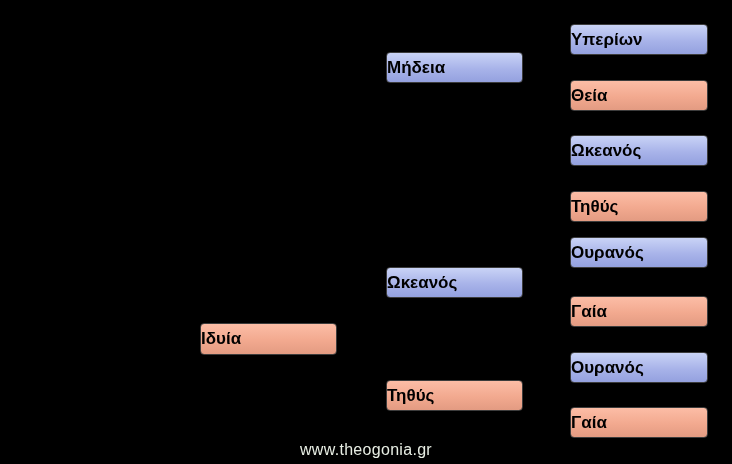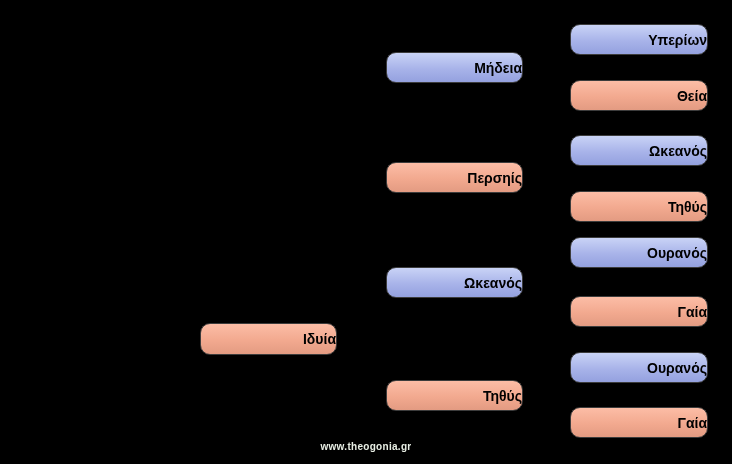--- a/index.html
+++ b/index.html
@@ -27,65 +27,62 @@
   .canvas {
     position: relative;
     width: 732px;
     height: 464px;
     background: var(--background);
     overflow: hidden;
   }
   .node {
     position: absolute;
     box-sizing: border-box;
-    border-radius: 10px;
+    border-radius: 4px;
     border: 1px solid var(--node-border);
     display: flex;
     align-items: center;
-    justify-content: flex-end;
-    font-size: 14px;
+    justify-content: flex-start;
+    font-size: 17px;
     font-weight: bold;
     color: var(--node-text);
     cursor: pointer;
     box-shadow: 0 1px 2px rgba(0,0,0,0.6);
   }
   .node.male {
     background: linear-gradient(to bottom, var(--male-top) 0%, var(--male-mid) 55%, var(--male-bottom) 100%);
   }
   .node.female {
     background: linear-gradient(to bottom, var(--female-top) 0%, var(--female-mid) 55%, var(--female-bottom) 100%);
   }
   .node span {
     pointer-events: none;
   }
   .watermark {
     position: absolute;
     left: 50%;
     top: 441px;
     transform: translateX(-50%);
-    font-size: 10px;
-    font-weight: bold;
+    font-size: 16px;
+    font-weight: normal;
     letter-spacing: 0.3px;
     color: var(--watermark);
     white-space: nowrap;
   }
 </style>
 </head>
 <body>
 
 <div class="canvas">
   <div class="watermark">www.theogonia.gr</div>
     <div class="node female" style="left: 200px; top: 323px; width: 137px; height: 32px;">
       <span>Ιδυία</span>
     </div>
     <div class="node male" style="left: 386px; top: 52px; width: 137px; height: 31px;">
       <span>Μήδεια</span>
-    </div>
-    <div class="node female" style="left: 386px; top: 162px; width: 137px; height: 31px;">
-      <span>Περσηίς</span>
     </div>
     <div class="node male" style="left: 386px; top: 267px; width: 137px; height: 31px;">
       <span>Ωκεανός</span>
     </div>
     <div class="node female" style="left: 386px; top: 380px; width: 137px; height: 31px;">
       <span>Τηθύς</span>
     </div>
     <div class="node male" style="left: 570px; top: 24px; width: 138px; height: 31px;">
       <span>Υπερίων</span>
     </div>

